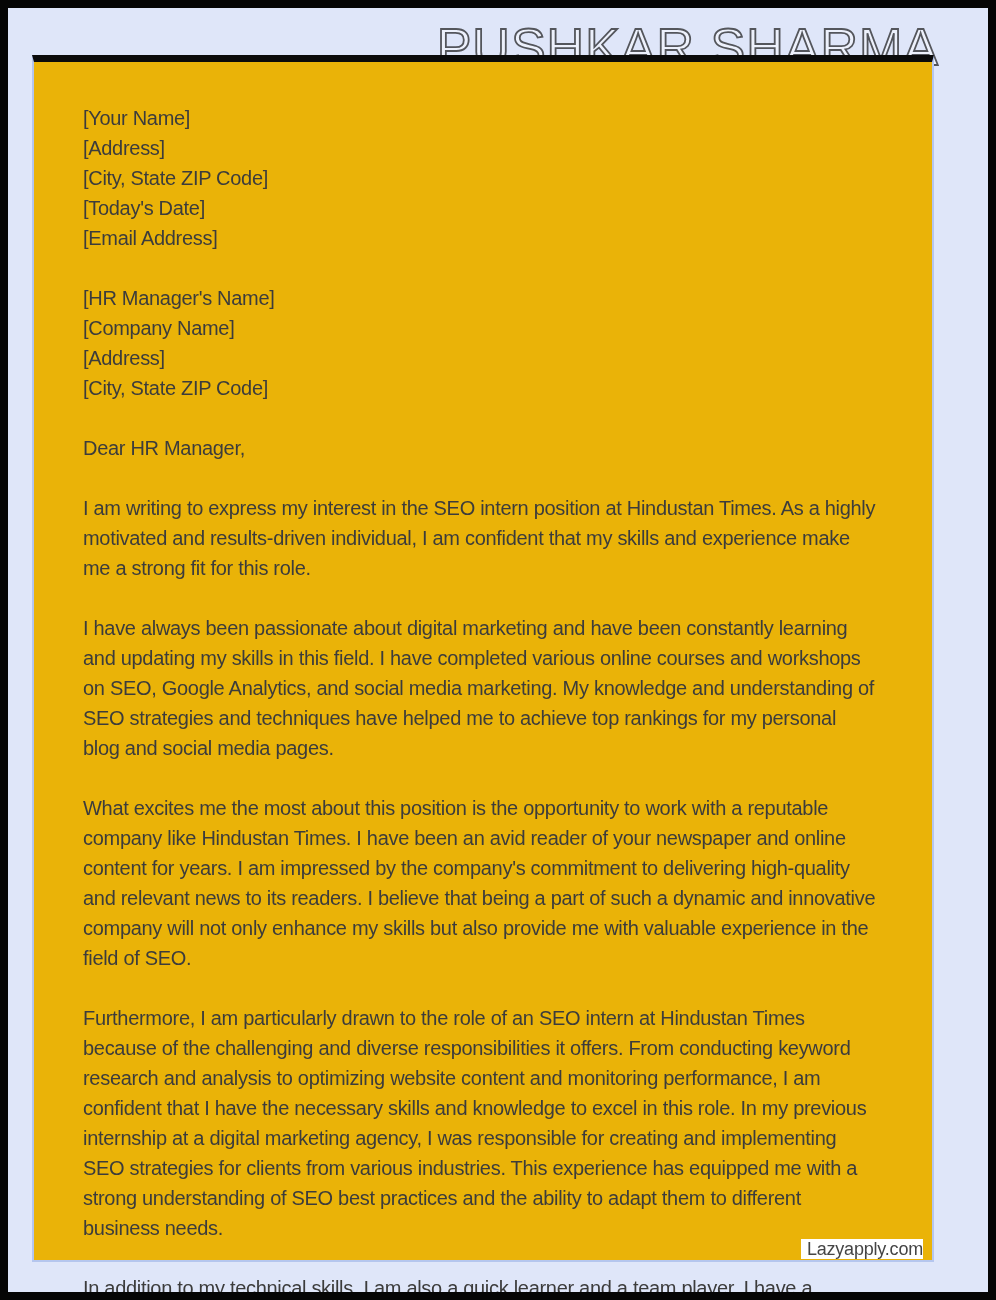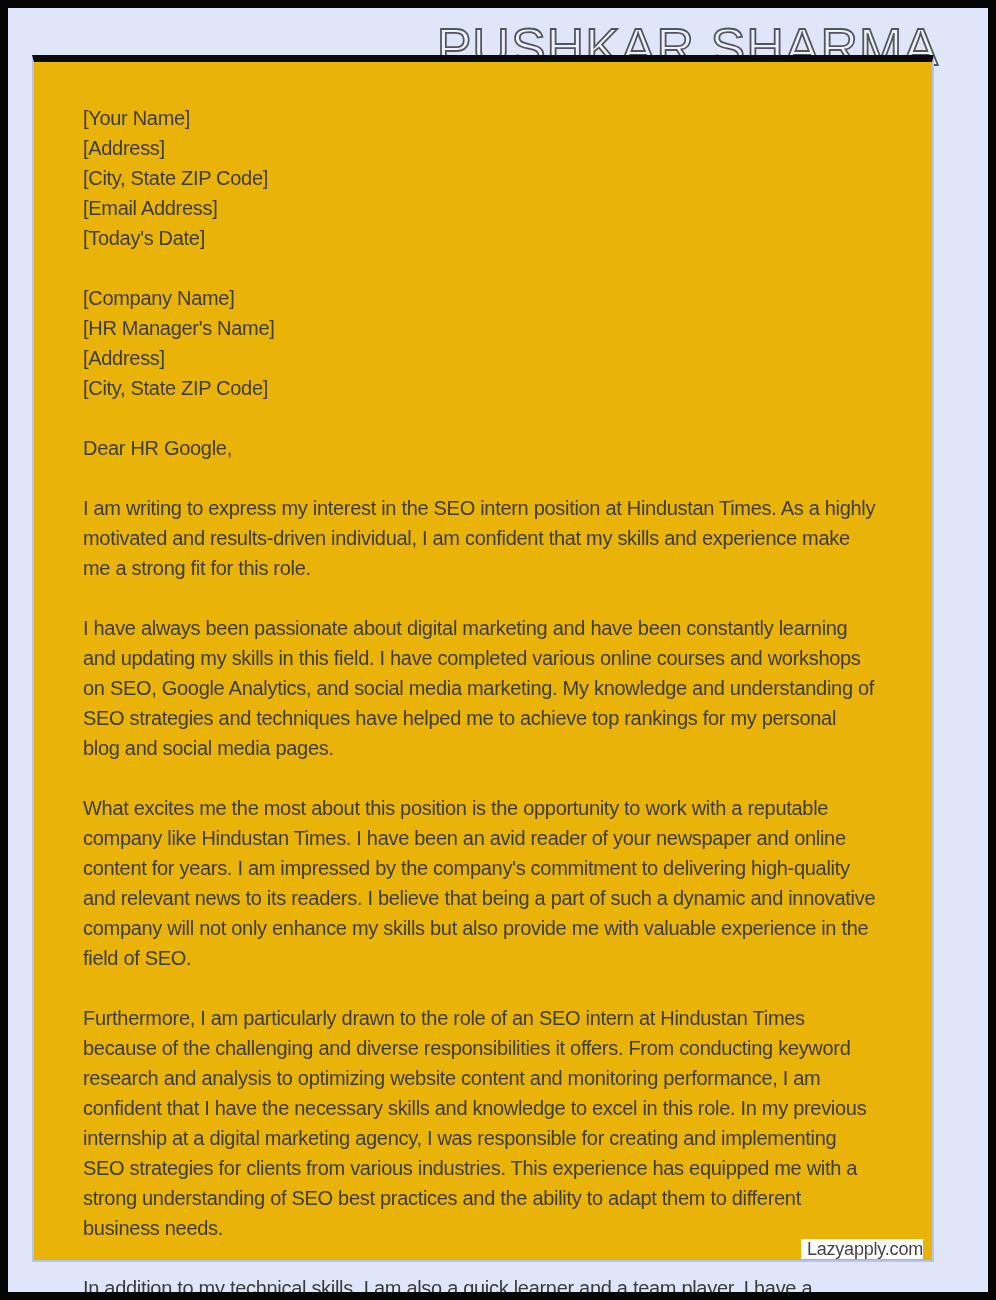--- a/index.html
+++ b/index.html
@@ -66,32 +66,32 @@
 
 <div class="header-name">PUSHKAR SHARMA</div>
 
 <div class="page">
   <div class="page-content">
 
     <div class="block">
       <div>[Your Name]</div>
       <div>[Address]</div>
       <div>[City, State ZIP Code]</div>
+      <div>[Today's Date]</div>
       <div>[Email Address]</div>
-      <div>[Today's Date]</div>
     </div>
 
     <div class="block">
+      <div>[HR Manager's Name]</div>
       <div>[Company Name]</div>
-      <div>[HR Manager's Name]</div>
       <div>[Address]</div>
       <div>[City, State ZIP Code]</div>
     </div>
 
-    <p class="salutation">Dear HR Google,</p>
+    <p class="salutation">Dear HR Manager,</p>
 
     <p class="para">I am writing to express my interest in the SEO intern position at Hindustan Times. As a highly motivated and results-driven individual, I am confident that my skills and experience make me a strong fit for this role.</p>
     <p class="para">I have always been passionate about digital marketing and have been constantly learning and updating my skills in this field. I have completed various online courses and workshops on SEO, Google Analytics, and social media marketing. My knowledge and understanding of SEO strategies and techniques have helped me to achieve top rankings for my personal blog and social media pages.</p>
     <p class="para">What excites me the most about this position is the opportunity to work with a reputable company like Hindustan Times. I have been an avid reader of your newspaper and online content for years. I am impressed by the company's commitment to delivering high-quality and relevant news to its readers. I believe that being a part of such a dynamic and innovative company will not only enhance my skills but also provide me with valuable experience in the field of SEO.</p>
     <p class="para">Furthermore, I am particularly drawn to the role of an SEO intern at Hindustan Times because of the challenging and diverse responsibilities it offers. From conducting keyword research and analysis to optimizing website content and monitoring performance, I am confident that I have the necessary skills and knowledge to excel in this role. In my previous internship at a digital marketing agency, I was responsible for creating and implementing SEO strategies for clients from various industries. This experience has equipped me with a strong understanding of SEO best practices and the ability to adapt them to different business needs.</p>
     <p class="para">In addition to my technical skills, I am also a quick learner and a team player. I have a</p>
 
   </div>
 
   <div class="watermark">Lazyapply.com</div>

